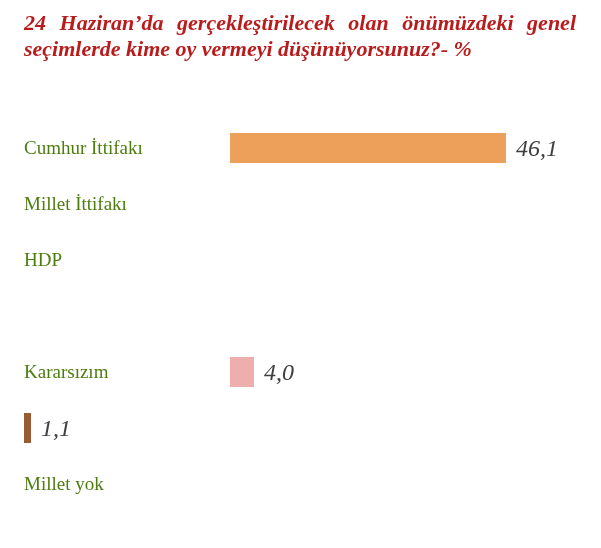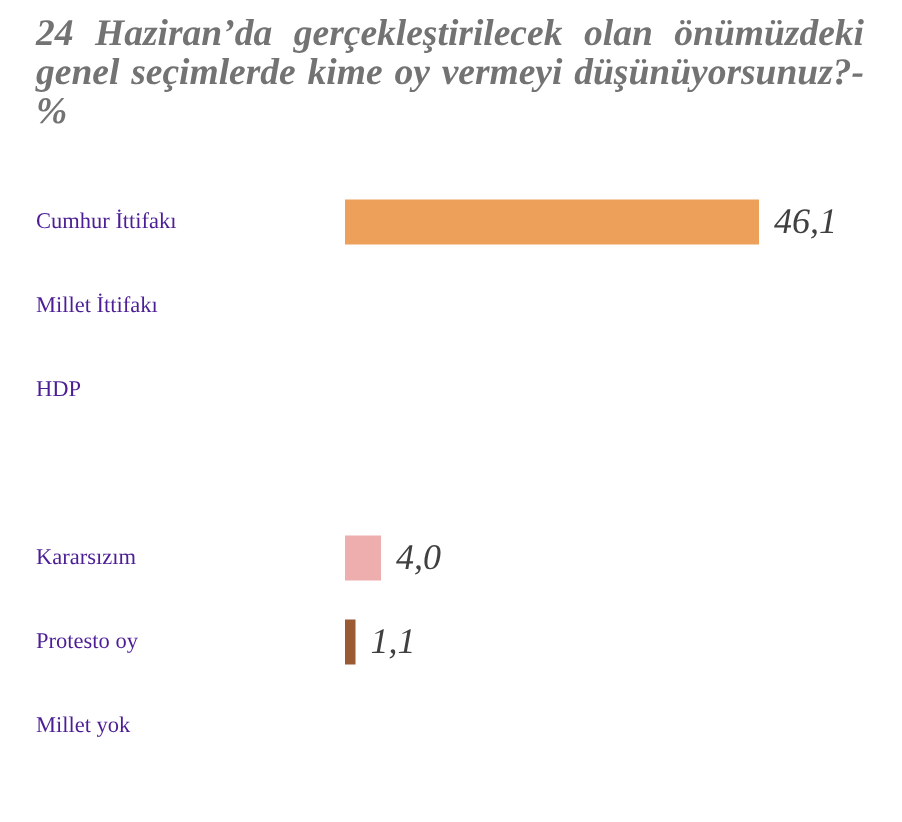--- a/index.html
+++ b/index.html
@@ -21,46 +21,46 @@
     box-sizing: border-box;
   }
   .title {
     position: absolute;
     left: 24px;
     top: 10px;
     width: 552px;
     font-family: "Liberation Serif", serif;
     font-style: italic;
     font-weight: bold;
-    font-size: 25px;
+    font-size: 22px;
     line-height: 26px;
     text-align: justify;
     text-align-last: left;
-    color: #737373;
+    color: #b91c1c;
   }
   .chart {
     position: absolute;
     left: 24px;
     top: 120px;
     width: 560px;
     height: 420px;
   }
   .row {
     position: relative;
     height: 56px;
     display: flex;
     align-items: center;
   }
   .cat-label {
     width: 206px;
     padding-right: 10px;
     box-sizing: border-box;
     font-family: "Liberation Serif", serif;
-    font-size: 15px;
-    color: #4c1d95;
+    font-size: 19px;
+    color: #4d7c0f;
     text-align: left;
     white-space: nowrap;
   }
   .bar-zone {
     position: relative;
     flex: 1;
     height: 100%;
     display: flex;
     align-items: center;
   }
@@ -111,21 +111,20 @@
 
     <div class="row">
       <div class="cat-label">Kararsızım</div>
       <div class="bar-zone">
         <div class="bar" style="width:24px;background:#eeaeae;"></div>
         <div class="value">4,0</div>
       </div>
     </div>
 
     <div class="row">
-      <div class="cat-label">Protesto oy</div>
       <div class="bar-zone">
         <div class="bar thin" style="width:7px;background:#9a5a33;"></div>
         <div class="value">1,1</div>
       </div>
     </div>
 
     <div class="row">
       <div class="cat-label">Millet yok</div>
     </div>
 

